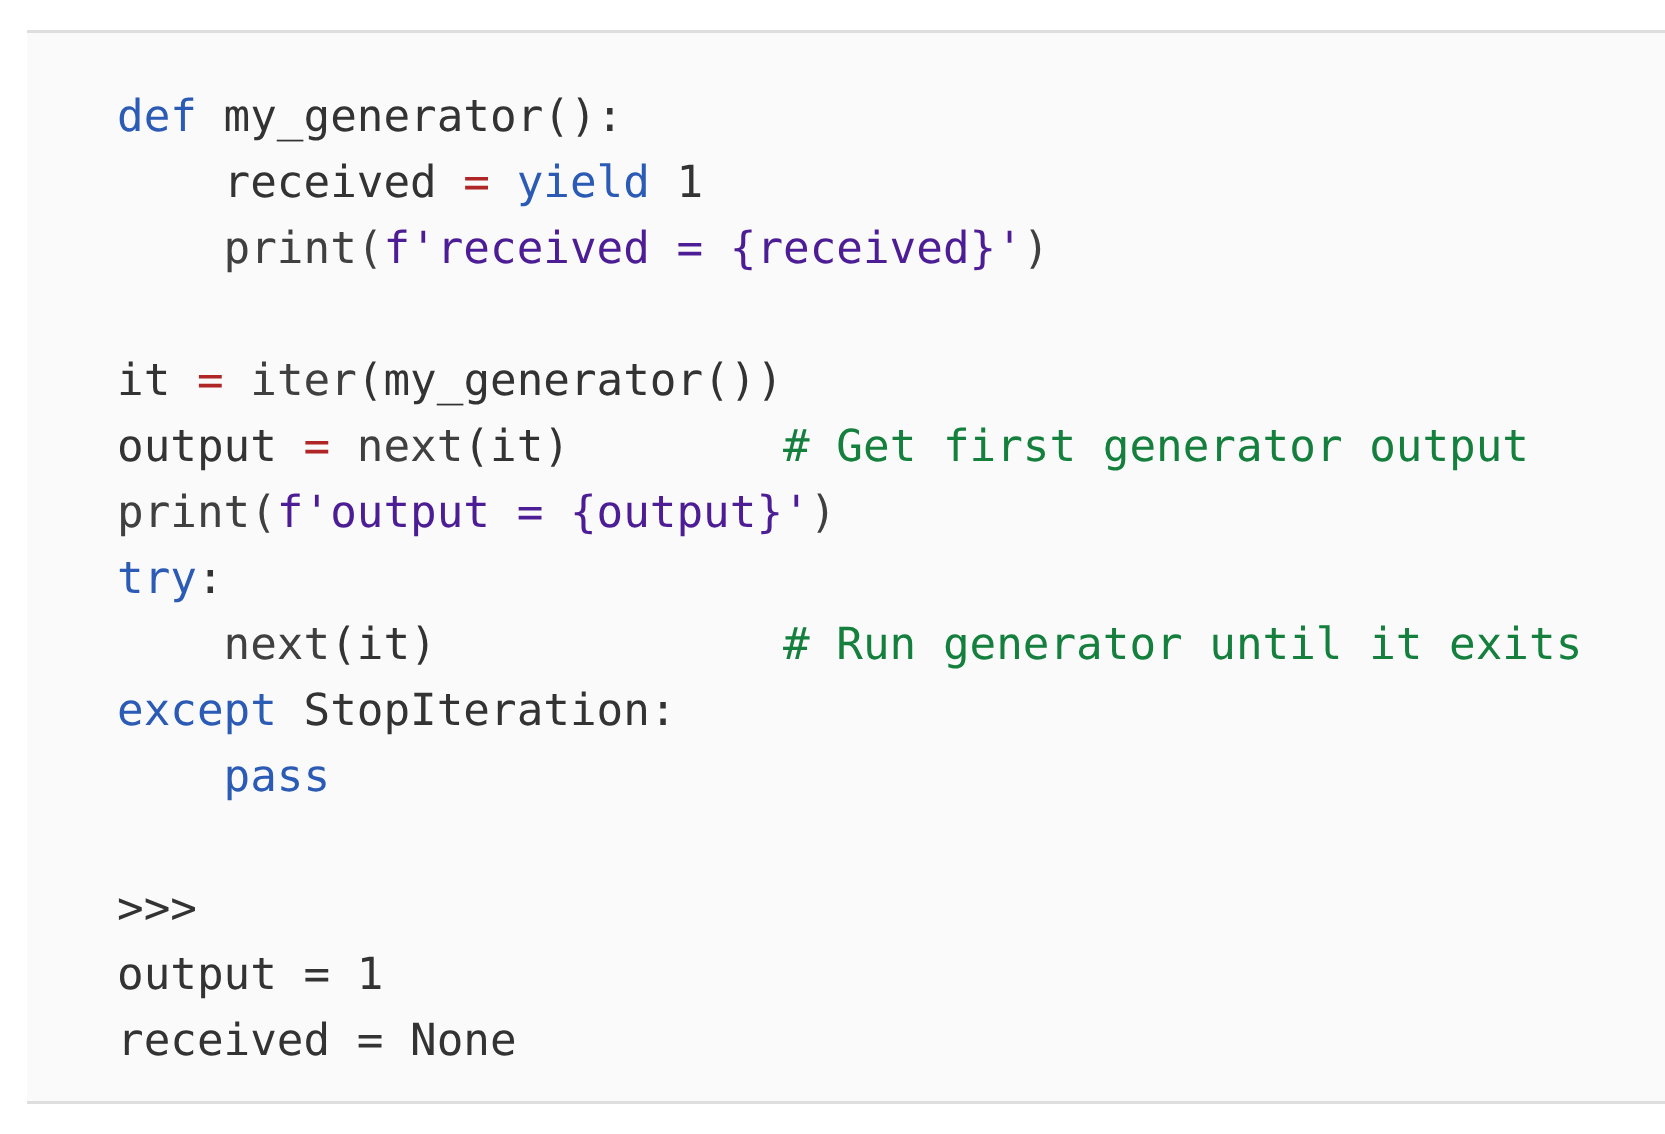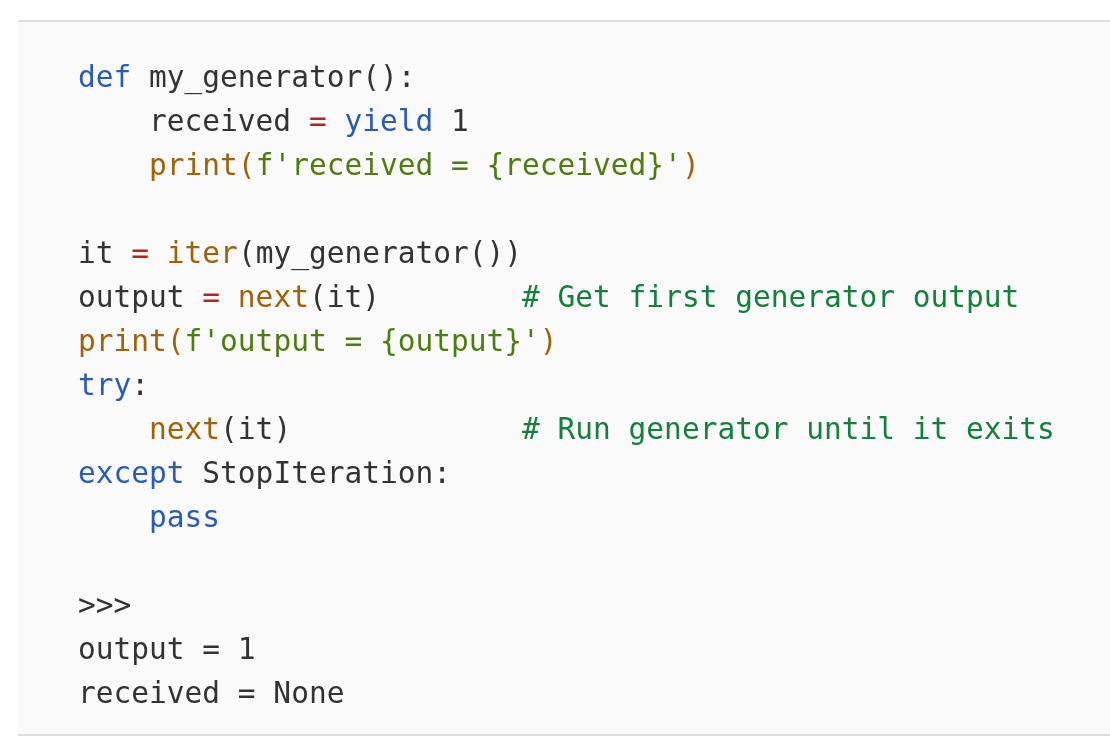--- a/index.html
+++ b/index.html
@@ -43,22 +43,22 @@
   }
 
   .ln {
     display: block;
     height: 44px;
     white-space: pre;
   }
 
   
   .tok-kw      { color: #2b5bb5; }
-  .tok-builtin { color: #a16207; text-align: center; }
-  .tok-str     { color: #4d7c0f; }
+  .tok-builtin { color: #404040; text-align: center; }
+  .tok-str     { color: #4c1d95; }
   .tok-com     { color: #15803d; }
   .tok-op      { color: #b02525; }
   .tok-def     { color: #333333; }
   .tok-num     { color: #333333; }
 </style>
 </head>
 <body>
 
 <div id="code-block">
   <pre id="code-listing"><span class="ln"><span class="tok-kw">def</span><span class="tok-def"> my_generator():</span></span><span class="ln"><span class="tok-def">    received </span><span class="tok-op">=</span><span class="tok-def"> </span><span class="tok-kw">yield</span><span class="tok-def"> </span><span class="tok-num">1</span></span><span class="ln"><span class="tok-def">    </span><span class="tok-builtin">print</span><span class="tok-builtin">(</span><span class="tok-str">f'received = {received}'</span><span class="tok-builtin">)</span></span><span class="ln">​</span><span class="ln"><span class="tok-def">it </span><span class="tok-op">=</span><span class="tok-def"> </span><span class="tok-builtin">iter</span><span class="tok-def">(my_generator())</span></span><span class="ln"><span class="tok-def">output </span><span class="tok-op">=</span><span class="tok-def"> </span><span class="tok-builtin">next</span><span class="tok-def">(it)        </span><span class="tok-com"># Get first generator output</span></span><span class="ln"><span class="tok-builtin">print</span><span class="tok-builtin">(</span><span class="tok-str">f'output = {output}'</span><span class="tok-builtin">)</span></span><span class="ln"><span class="tok-kw">try</span><span class="tok-def">:</span></span><span class="ln"><span class="tok-def">    </span><span class="tok-builtin">next</span><span class="tok-def">(it)             </span><span class="tok-com"># Run generator until it exits</span></span><span class="ln"><span class="tok-kw">except</span><span class="tok-def"> StopIteration:</span></span><span class="ln"><span class="tok-def">    </span><span class="tok-kw">pass</span></span><span class="ln">​</span><span class="ln"><span class="tok-def">&gt;&gt;&gt;</span></span><span class="ln"><span class="tok-def">output = 1</span></span><span class="ln"><span class="tok-def">received = None</span></span></pre>

